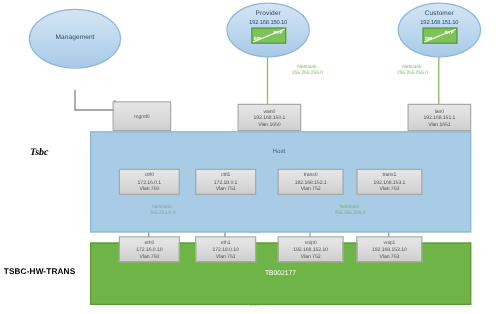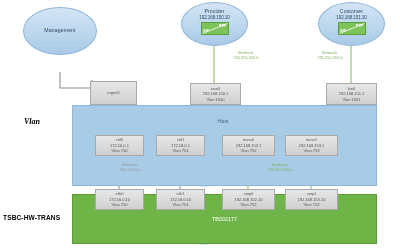--- a/index.html
+++ b/index.html
@@ -82,21 +82,21 @@
     <path d="M60,194 L52,194 L52,244 L60,244" fill="none" stroke="#b9d3e6" stroke-width="1" transform="translate(148,0)"></path>
     <path d="M48,218 L42,218" fill="none" stroke="#9a9a9a" stroke-width="1" transform="translate(148,0)"></path>
   </svg>
 
   <div class="zone-host" style="left:72px;top:105px;width:305px;height:81px;"></div>
   <div class="zone-label" style="left:218px;top:118px;">Host</div>
 
   <div class="zone-hw" style="left:72px;top:194px;width:305px;height:50px;"></div>
   <div class="zone-label hw" style="left:212px;top:216px;">TB002177</div>
 
-  <div class="grp-label tsbc" style="left:24px;top:117px;">Vlan</div>
+  <div class="grp-label tsbc" style="left:24px;top:117px;">Tsbc</div>
   <div class="grp-label hwtrans" style="left:3px;top:214px;">TSBC-HW-TRANS</div>
 
   <div class="cloud" style="left:23px;top:7px;width:74px;height:48px;">
     <span class="c-title" style="margin-top:19px;">Management</span>
   </div>
 
   <div class="cloud" style="left:181px;top:2px;width:67px;height:44px;">
     <span class="c-title">Provider</span>
     <span class="c-ip">192.168.150.10</span>
     <div class="sipbadge">

